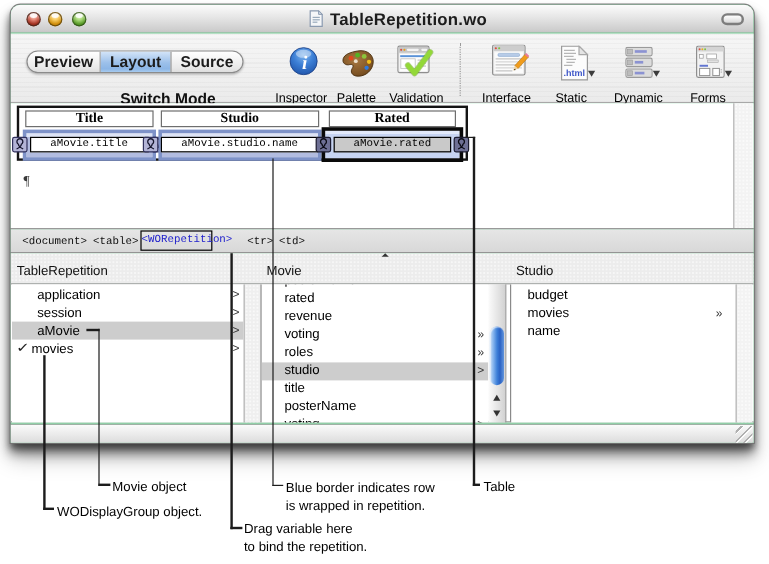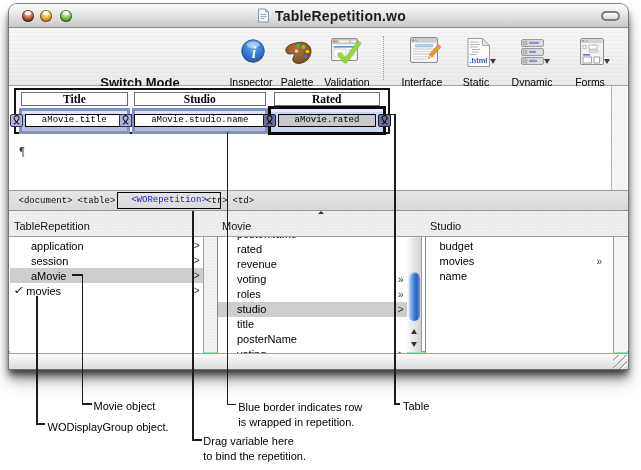--- a/index.html
+++ b/index.html
@@ -42,30 +42,30 @@
 .bcell3 { position:absolute; top:16px; height:28.5px; border:3px solid #0a0a0a; background:linear-gradient(#e2e9fa 0 3px,#c7d4f2 3px); display:flex; align-items:center; justify-content:center; gap:2px; }
 .loopbox { width:13px; height:13px; border:1.5px solid #31315c; border-radius:2px; background:#b3b4d6; display:flex; align-items:center; justify-content:center; flex:none; }
 .loopbox.dk { background:#6e7095; border-color:#1c1c30; }
 .tfield { height:13.5px; border:1.5px solid #000; background:#fff; font-family:"Liberation Mono",monospace; font-size:9px; line-height:10.5px; color:#000; padding:0 16px; white-space:nowrap; }
 .tfield.gy { background:#c9c9c9; }
 .pilcrow { position:absolute; left:10.5px; top:58.5px; font-family:"Liberation Serif",serif; font-size:11.5px; color:#3a3a3a; }
 
 .pathbar { position:absolute; left:0; top:186px; width:619px; height:21px; background:linear-gradient(#e6e6e6,#d8d8d8);
   border-top:1px solid #999; border-bottom:1px solid #949494; font-family:"Liberation Mono",monospace; font-size:9px; color:#0d0d0d; }
 .pathbar span { position:absolute; top:5px; white-space:nowrap; }
-.pbox { position:absolute; left:108px; top:1px; width:104px; height:17px; border:1.5px solid #000; text-align:center; line-height:14px; white-space:nowrap; }
+.pbox { position:absolute; left:108px; top:1px; width:60px; height:17px; border:1.5px solid #000; text-align:center; line-height:14px; white-space:nowrap; }
 .wostr { position:absolute; left:252px; top:3px; width:40px; height:14px; border:1px solid #000; background:#b2b2b2; text-align:center; line-height:12px; white-space:nowrap;margin-top:23px; }
 .blue { color:#2121cc; }
 
 .bheader { position:absolute; left:0; top:207px; width:619px; height:25px; background:#ececec;
   background-image:radial-gradient(rgba(255,255,255,.55) 30%, rgba(0,0,0,0) 33%); background-size:3px 3px; }
 .bhlabel { position:absolute; font-size:11px; color:#111; top:9px; }
 .scrollhint { position:absolute; left:309px; top:206.5px; width:0; height:0; border-left:3px solid transparent; border-right:3px solid transparent; border-bottom:3.5px solid #333; }
 .lists { position:absolute; left:0; top:232px; width:619px; height:116px; border-top:1px solid #9e9e9e; border-bottom:1px solid #9e9e9e; background:#fff; }
-.pane { position:absolute; top:0; height:131px; background:#fff; overflow:hidden; }
+.pane { position:absolute; top:0; height:115px; background:#fff; overflow:hidden; }
 .p1 { left:1px; width:193.5px; border-right:1px solid #a2a2a2; }
 .gapstrip { position:absolute; left:194.5px; top:0; width:13.5px; height:115px; background:#efefef; background-image:radial-gradient(rgba(255,255,255,.6) 30%, rgba(0,0,0,0) 33%); background-size:3px 3px; }
 .p2 { left:208px; width:189.5px; border-left:1.5px solid #8a8a8a; }
 .p3 { left:415.5px; width:189.5px; border-left:1.5px solid #8a8a8a; border-right:1px solid #a2a2a2; }
 .rstrip2 { position:absolute; left:605px; top:0; width:13px; height:115px; background:#f3f3f3; background-image:radial-gradient(rgba(255,255,255,.6) 30%, rgba(0,0,0,0) 33%); background-size:3px 3px; }
 .row { height:15px; font-size:11px; color:#000; display:flex; align-items:center; white-space:nowrap; }
 .row .lbl { flex:1 1 auto; }
 .row .arr { flex:none; font-size:10px; color:#333; margin-right:3px; }
 .hl { background:#cdcdcd; }
 .chk { flex:none; font-size:11px; color:#222; padding-left:4px; transform:scaleX(1.25) translateY(-0.5px); }
@@ -92,20 +92,25 @@
         <path d="M2.5,1 h7 l3,3 v10 h-10 z" fill="#f4f6f8" stroke="#8a9ab0" stroke-width="1"></path>
         <path d="M9.5,1 l3,3 h-3 z" fill="#d4dce6" stroke="#8a9ab0" stroke-width="0.8"></path>
         <rect x="4.5" y="6" width="6" height="1" fill="#9ab"></rect>
         <rect x="4.5" y="8" width="6" height="1" fill="#9ab"></rect>
         <rect x="4.5" y="10" width="4" height="1" fill="#9ab"></rect>
       </svg>
     <div class="wtitle">TableRepetition.wo</div>
     <div class="pill"></div>
   </div>
   <div class="toolbar">
+    <div class="seg">
+        <div class="sg1">Preview</div>
+        <div class="sg2">Layout</div>
+        <div class="sg3">Source</div>
+      </div>
     <div class="tlb" style="left:107px;">Switch Mode</div>
     <div class="tl" style="left:242px;">Inspector</div>
     <div class="tl" style="left:288px;">Palette</div>
     <div class="tl" style="left:338px;">Validation</div>
     <div class="tl" style="left:413px;">Interface</div>
     <div class="tl" style="left:467px;">Static</div>
     <div class="tl" style="left:523px;">Dynamic</div>
     <div class="tl" style="left:581px;">Forms</div>
     <div class="tsep"></div>
     <svg class="ticon" style="left:231.5px; top:10.5px;" width="24" height="24" viewBox="0 0 24 24">

